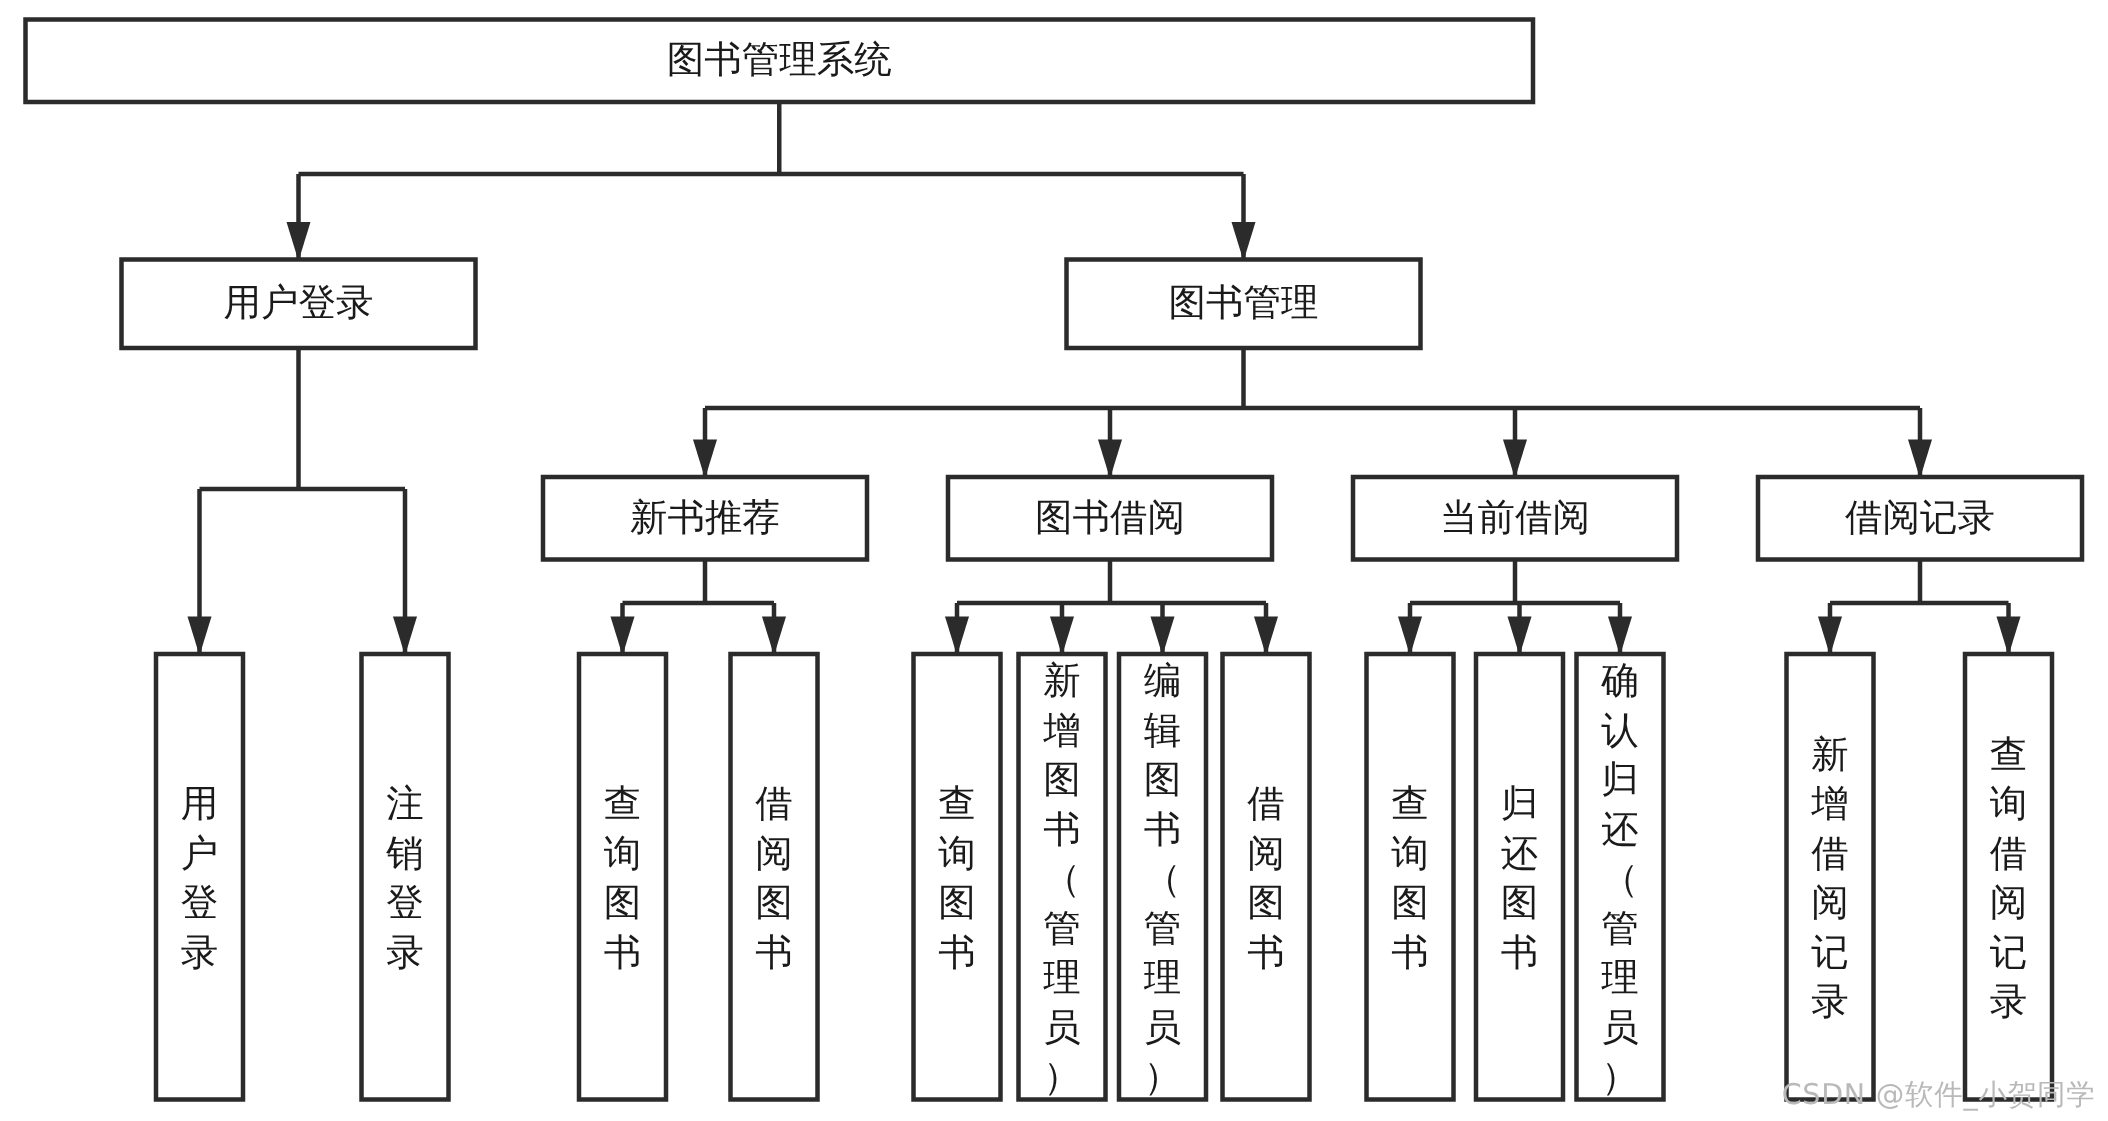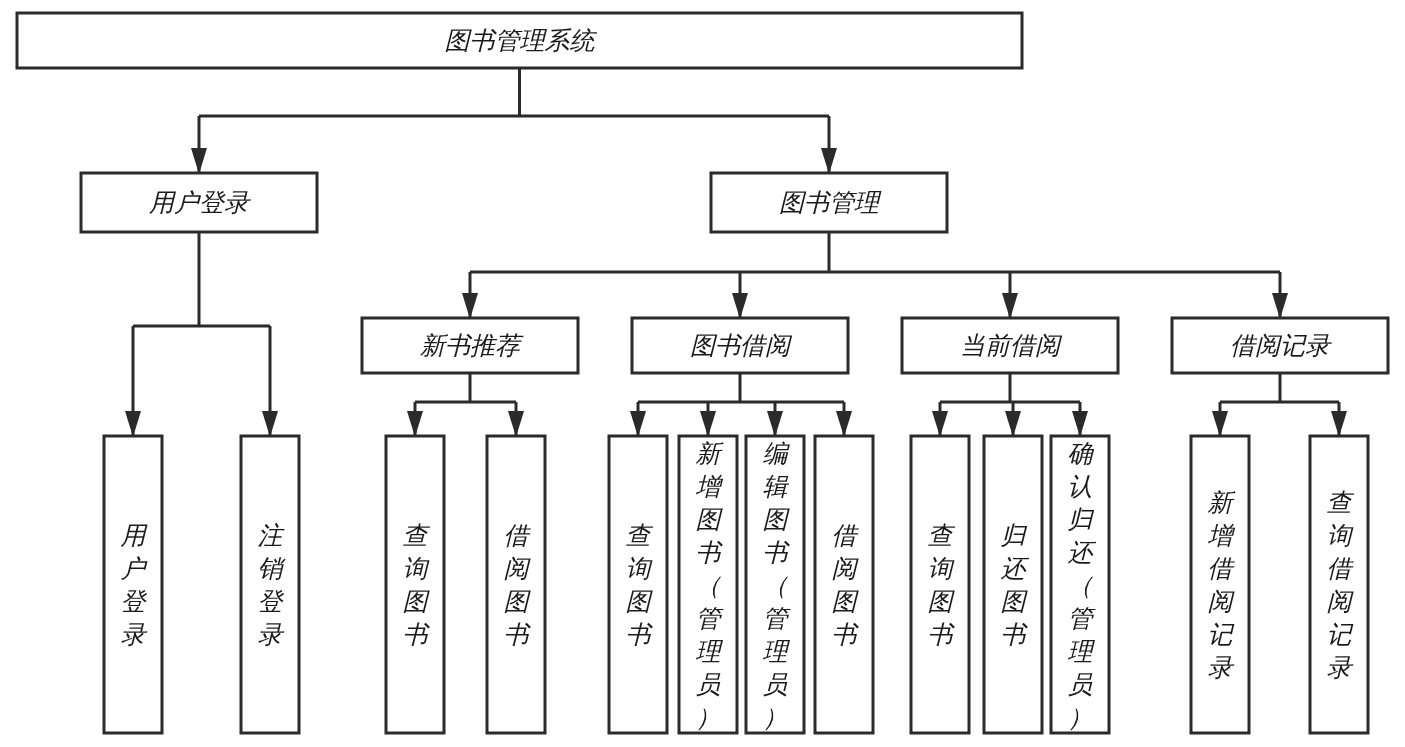--- a/index.html
+++ b/index.html
@@ -11,21 +11,20 @@
     width: 1405px;
     height: 747px;
     font-family: "DejaVu Sans", "Liberation Sans", sans-serif;
     overflow: hidden;
     position: relative;
   }
   #diagram-root {
     position: relative;
     width: 1405px;
     height: 747px;
-    font-style: italic;
   }
   svg.flow {
     position: absolute;
     top: 0;
     left: 0;
     width: 1405px;
     height: 747px;
   }
   .node-box {
     fill: #ffffff;
@@ -201,13 +200,14 @@
         <g>
           <rect x="1191" y="436" width="58" height="297" class="node-box"></rect>
           <text class="node-label-leaf" x="1220" y="511.24"><tspan x="1220">新</tspan><tspan x="1220" dy="33">增</tspan><tspan x="1220" dy="33">借</tspan><tspan x="1220" dy="33">阅</tspan><tspan x="1220" dy="33">记</tspan><tspan x="1220" dy="33">录</tspan></text>
         </g>
         <g>
           <rect x="1310" y="436" width="58" height="297" class="node-box"></rect>
           <text class="node-label-leaf" x="1339" y="511.24"><tspan x="1339">查</tspan><tspan x="1339" dy="33">询</tspan><tspan x="1339" dy="33">借</tspan><tspan x="1339" dy="33">阅</tspan><tspan x="1339" dy="33">记</tspan><tspan x="1339" dy="33">录</tspan></text>
         </g>
       </g>
     </svg>
+  <div class="watermark">CSDN @软件_小贺同学</div>
 </div>
 
 </body></html>

